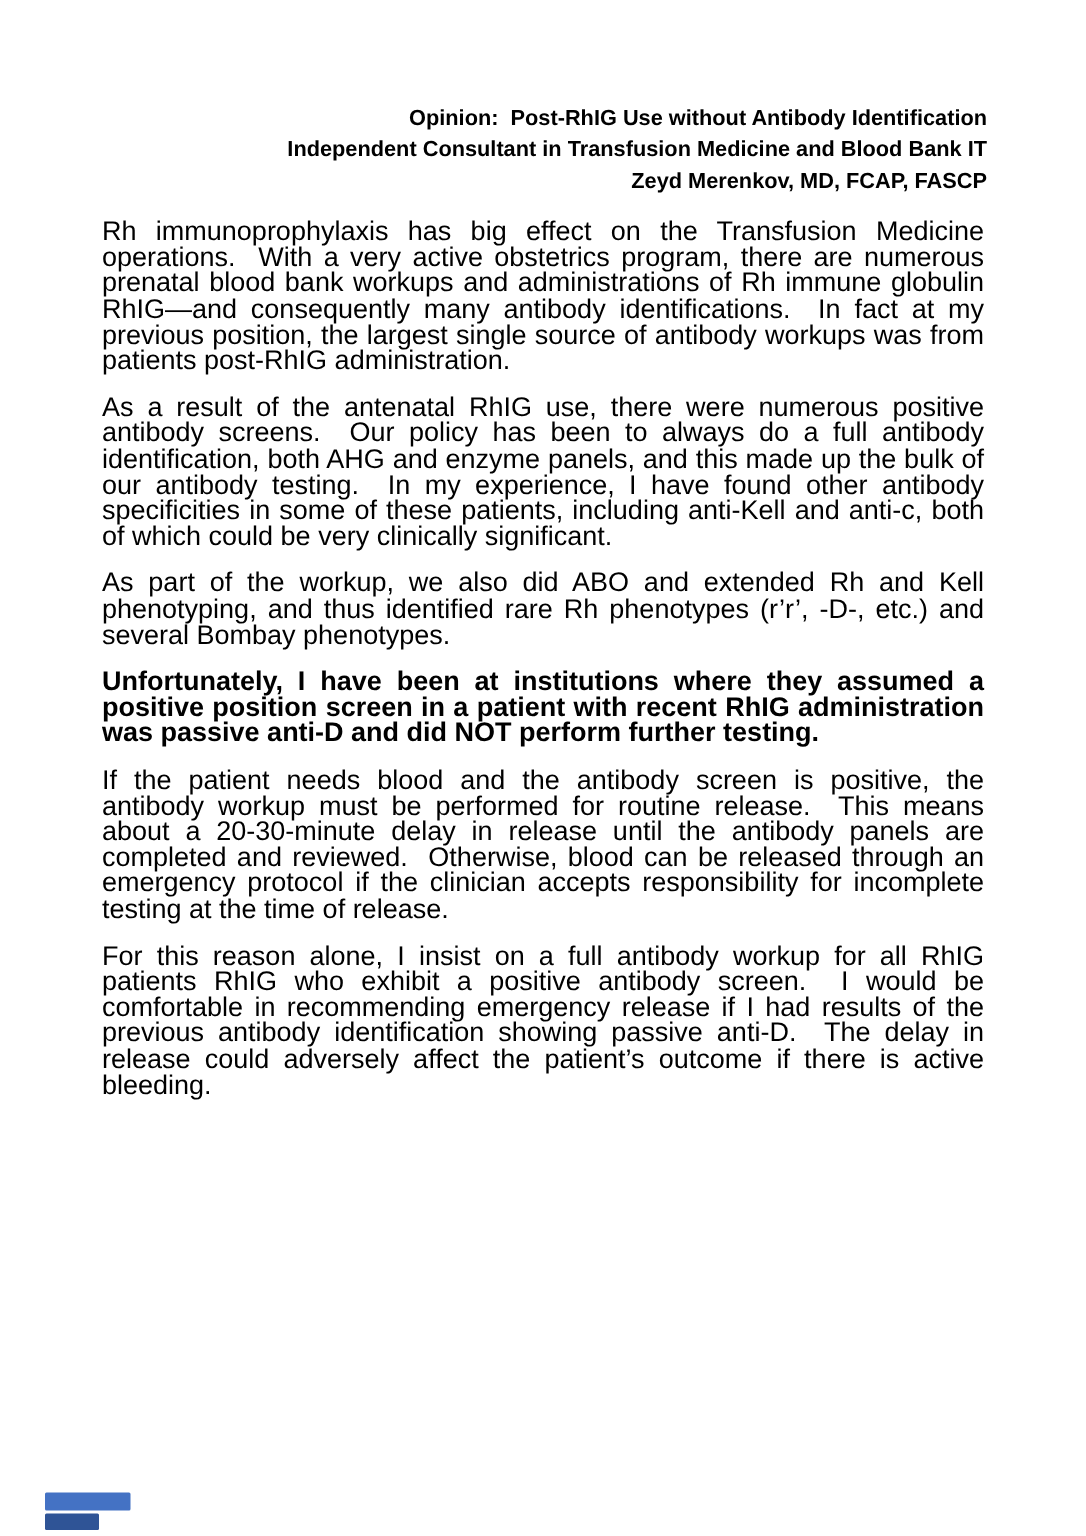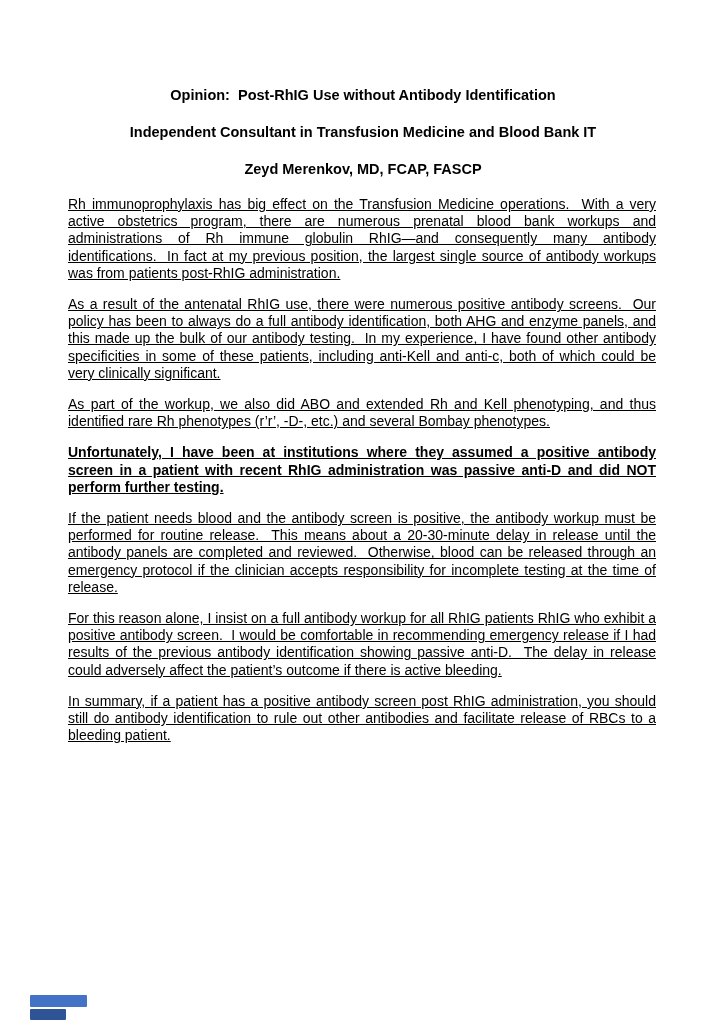--- a/index.html
+++ b/index.html
@@ -20,33 +20,32 @@
     inset: 0;
     background: #ffffff;
   }
   .content {
     position: absolute;
     left: 68px;
     top: 69px;
     width: 590px;
   }
   .title-line {
-    margin: 16px;
+    margin: 0;
     font-size: 14.5px;
     line-height: 21px;
     font-weight: bold;
-    text-align: center;
+    text-align: right;
   }
   .para {
     margin: 14px 2px 0 0;
-    font-size: 14px;
+    font-size: 18px;
     line-height: 17.2px;
     text-align: justify;
     text-justify: inter-word;
-    text-decoration: underline;
   }
   .para.bold {
     font-weight: bold;
   }
   .footer-logo {
     position: absolute;
     left: 30px;
     top: 995px;
   }
   .footer-bar {
@@ -68,23 +67,22 @@
 <div class="page">
   <div class="content">
 
     <p class="title-line">Opinion:&nbsp; Post-RhIG Use without Antibody Identification</p>
     <p class="title-line">Independent Consultant in Transfusion Medicine and Blood Bank IT</p>
     <p class="title-line">Zeyd Merenkov, MD, FCAP, FASCP</p>
 
     <p class="para">Rh immunoprophylaxis has big effect on the Transfusion Medicine operations.&nbsp; With a very active obstetrics program, there are numerous prenatal blood bank workups and administrations of Rh immune globulin RhIG—and consequently many antibody identifications.&nbsp; In fact at my previous position, the largest single source of antibody workups was from patients post-RhIG administration.</p>
     <p class="para">As a result of the antenatal RhIG use, there were numerous positive antibody screens.&nbsp; Our policy has been to always do a full antibody identification, both AHG and enzyme panels, and this made up the bulk of our antibody testing.&nbsp; In my experience, I have found other antibody specificities in some of these patients, including anti-Kell and anti-c, both of which could be very clinically significant.</p>
     <p class="para">As part of the workup, we also did ABO and extended Rh and Kell phenotyping, and thus identified rare Rh phenotypes (r’r’, -D-, etc.) and several Bombay phenotypes.</p>
-    <p class="para bold">Unfortunately, I have been at institutions where they assumed a positive antibody screen in a patient with recent RhIG administration was passive anti-D and did NOT perform further testing.</p>
+    <p class="para bold">Unfortunately, I have been at institutions where they assumed a positive position screen in a patient with recent RhIG administration was passive anti-D and did NOT perform further testing.</p>
     <p class="para">If the patient needs blood and the antibody screen is positive, the antibody workup must be performed for routine release.&nbsp; This means about a 20-30-minute delay in release until the antibody panels are completed and reviewed.&nbsp; Otherwise, blood can be released through an emergency protocol if the clinician accepts responsibility for incomplete testing at the time of release.</p>
     <p class="para">For this reason alone, I insist on a full antibody workup for all RhIG patients RhIG who exhibit a positive antibody screen.&nbsp; I would be comfortable in recommending emergency release if I had results of the previous antibody identification showing passive anti-D.&nbsp; The delay in release could adversely affect the patient’s outcome if there is active bleeding.</p>
-    <p class="para">In summary, if a patient has a positive antibody screen post RhIG administration, you should still do antibody identification to rule out other antibodies and facilitate release of RBCs to a bleeding patient.</p>
   </div>
 
   <div class="footer-logo">
     <div class="footer-bar bar1" style="background-color: rgb(68, 114, 196);"></div>
     <div class="footer-bar bar2" style="background-color: rgb(47, 84, 150);"></div>
   </div>
 </div>
 
 </body></html>

